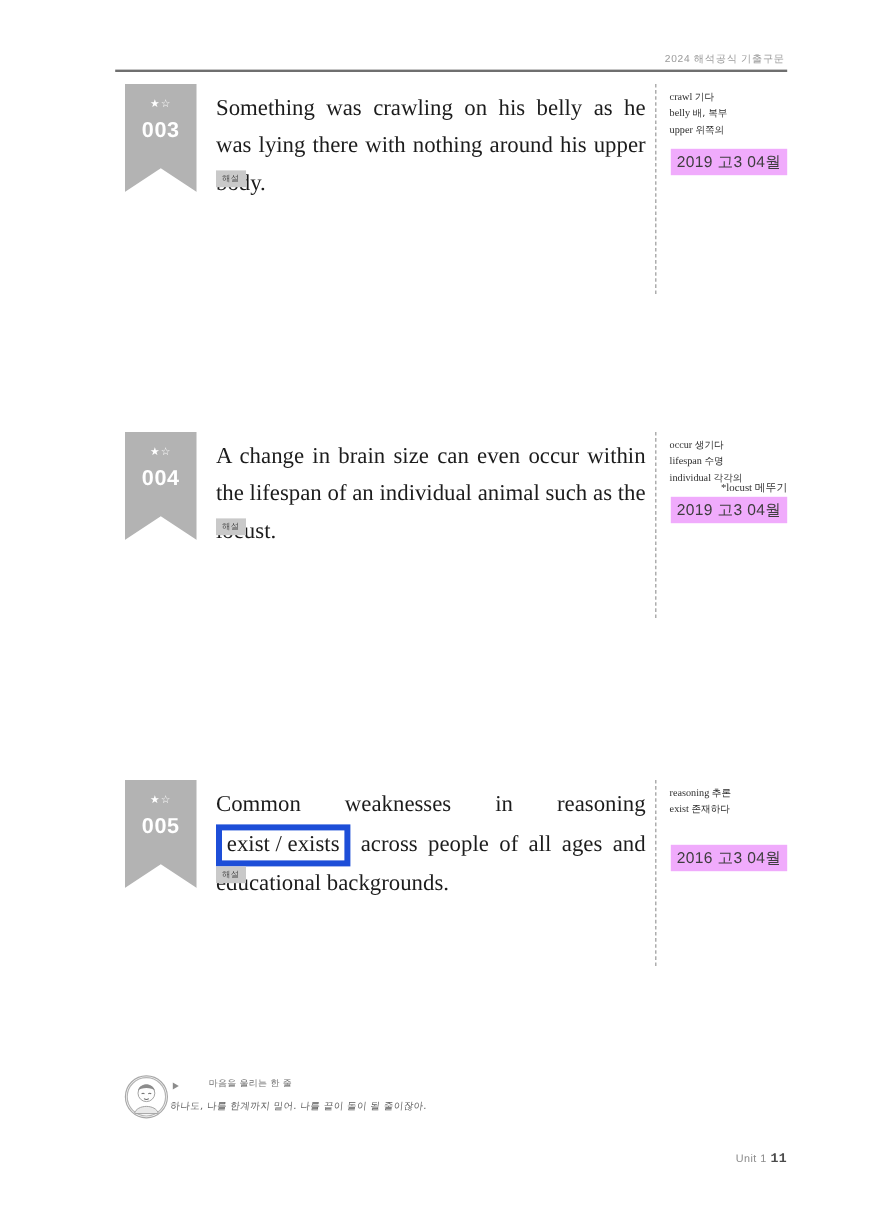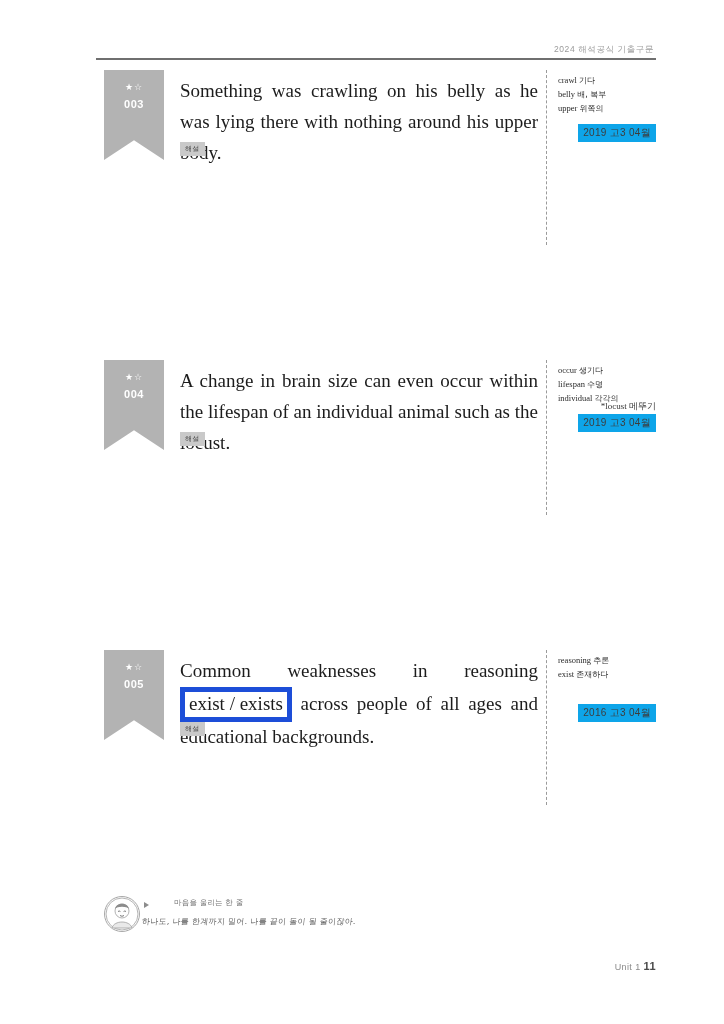--- a/index.html
+++ b/index.html
@@ -75,21 +75,21 @@
     font-size: 9px;
     line-height: 1;
     padding-top: 13px;
     letter-spacing: 1px;
     color: #ffffff;
     font-family: "DejaVu Sans", sans-serif;
   }
   .ribbon .num {
     display: block;
     font-family: "Liberation Sans", sans-serif;
-    font-size: 11px;
+    font-size: 18px;
     font-weight: bold;
     line-height: 1;
     padding-top: 7px;
     letter-spacing: 0.5px;
   }
 
   
   .sentence {
     position: absolute;
     left: 84px;
@@ -113,24 +113,24 @@
     top: 40px;
     font-size: 9px;
     color: #333;
     font-family: Liberation Serif, serif;
   }
 
   .source-tag {
     position: absolute;
     right: 0;
     top: 54px;
-    background: #0ea5e9;
+    background: #f0abfc;
     color: #3d3d3d;
     font-family: "Liberation Sans", sans-serif;
-    font-size: 10px;
+    font-size: 13px;
     letter-spacing: 0.3px;
     padding: 2px 5px 2px 5px;
     white-space: nowrap;
   }
 
   .answer-tag {
     position: absolute;
     left: 84px;
     top: 72px;
     background: #c9c9c9;
@@ -224,20 +224,21 @@
     font-family: "Liberation Sans", sans-serif;
     font-size: 9px;
     color: #8a8a8a;
     letter-spacing: 0.4px;
   }
   .page-footer .pnum {
     font-weight: bold;
     font-size: 11px;
     color: #4a4a4a;
     margin-left: 3px;
+    font-family: Liberation Mono, monospace;
   }
 </style>
 </head>
 <body>
 
 <div class="page">
 
   <div class="header">
     <div class="header-label">2024 해석공식 기출구문</div>
     <div class="header-rule"></div>

